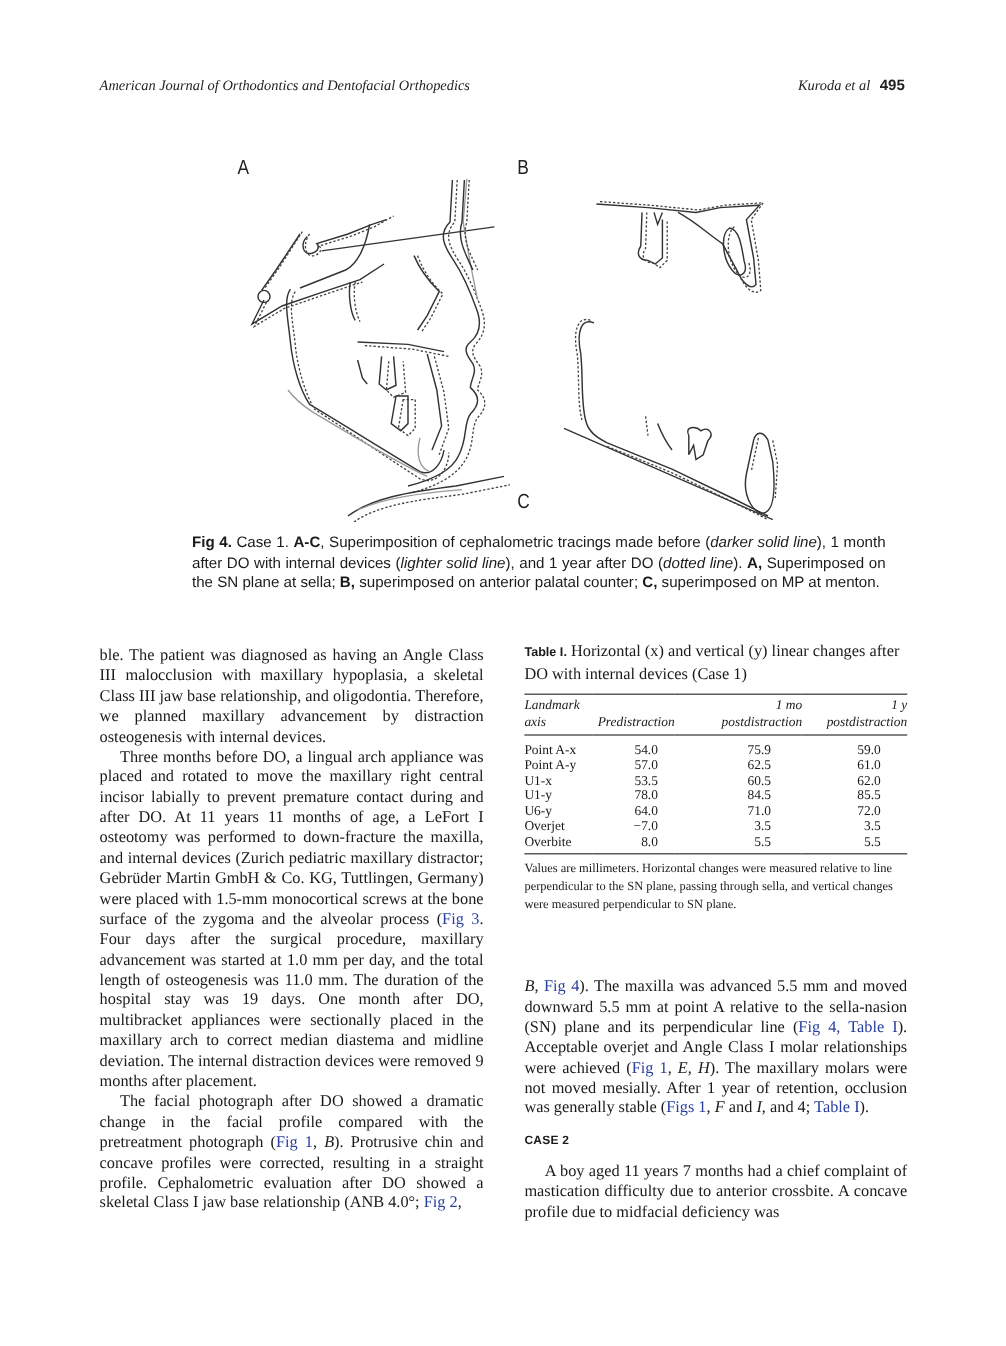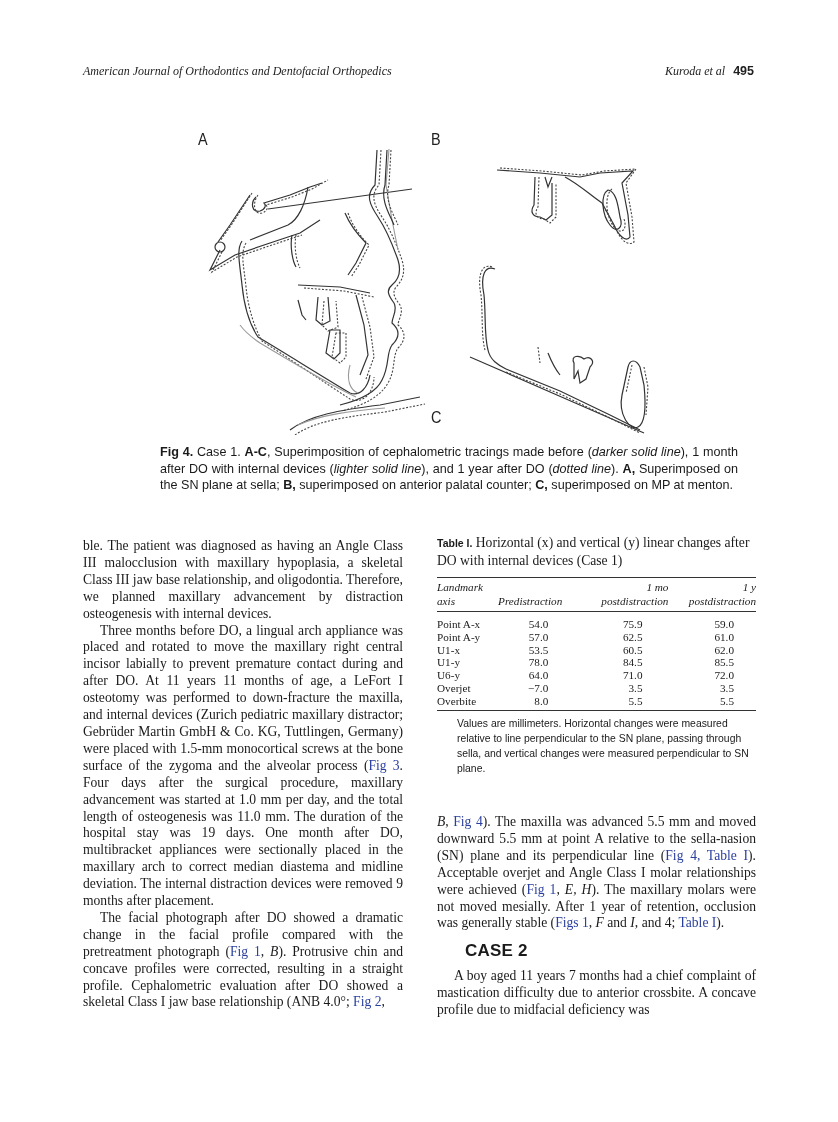--- a/index.html
+++ b/index.html
@@ -25,22 +25,22 @@
     table.data tbody tr:last-child td { padding-bottom: 2px; }
     table.data tbody { border-bottom: 1.3px solid #333; }
     .c0 { text-align: left; width: 64px; }
     .c1 { text-align: right; width: 58px; padding-right: 14px !important; }
     .c2 { text-align: center; width: 108px; }
     .c3 { text-align: right; width: 80px; }
     th.c1 { text-align: right; padding-right: 0 !important; }
     th.c2 { text-align: right; padding-right: 0; }
     td.c2 { text-align: right; padding-right: 26px !important; }
     td.c3 { padding-right: 22px !important; }
-    .tbl-note { font-family: Liberation Sans, sans-serif; font-size: 10.4px; line-height: 15px; color: #1a1a1a; margin-left: 20px; }
-    .case-head { font-family: "Liberation Sans", sans-serif; font-size: 17px; font-weight: bold; letter-spacing: 0.2px; margin-left: 28px; }
+    .tbl-note { font-family: Liberation Serif, serif; font-size: 10.4px; line-height: 15px; color: #1a1a1a; }
+    .case-head { font-family: "Liberation Sans", sans-serif; font-size: 10px; font-weight: bold; letter-spacing: 0.2px; }
     svg .dk { stroke: #333; fill: none; stroke-width: 1.2; }
     svg .lt { stroke: #9a9a9a; fill: none; stroke-width: 1.1; }
     svg .dt { stroke: #444; fill: none; stroke-width: 1.1; stroke-dasharray: 2 1.6; }
   </style>
 </head>
 <body>
 
 <div class="abs run-head" style="left:83px; top:64px;">
   <div>American Journal of Orthodontics and Dentofacial Orthopedics</div>
 </div>

